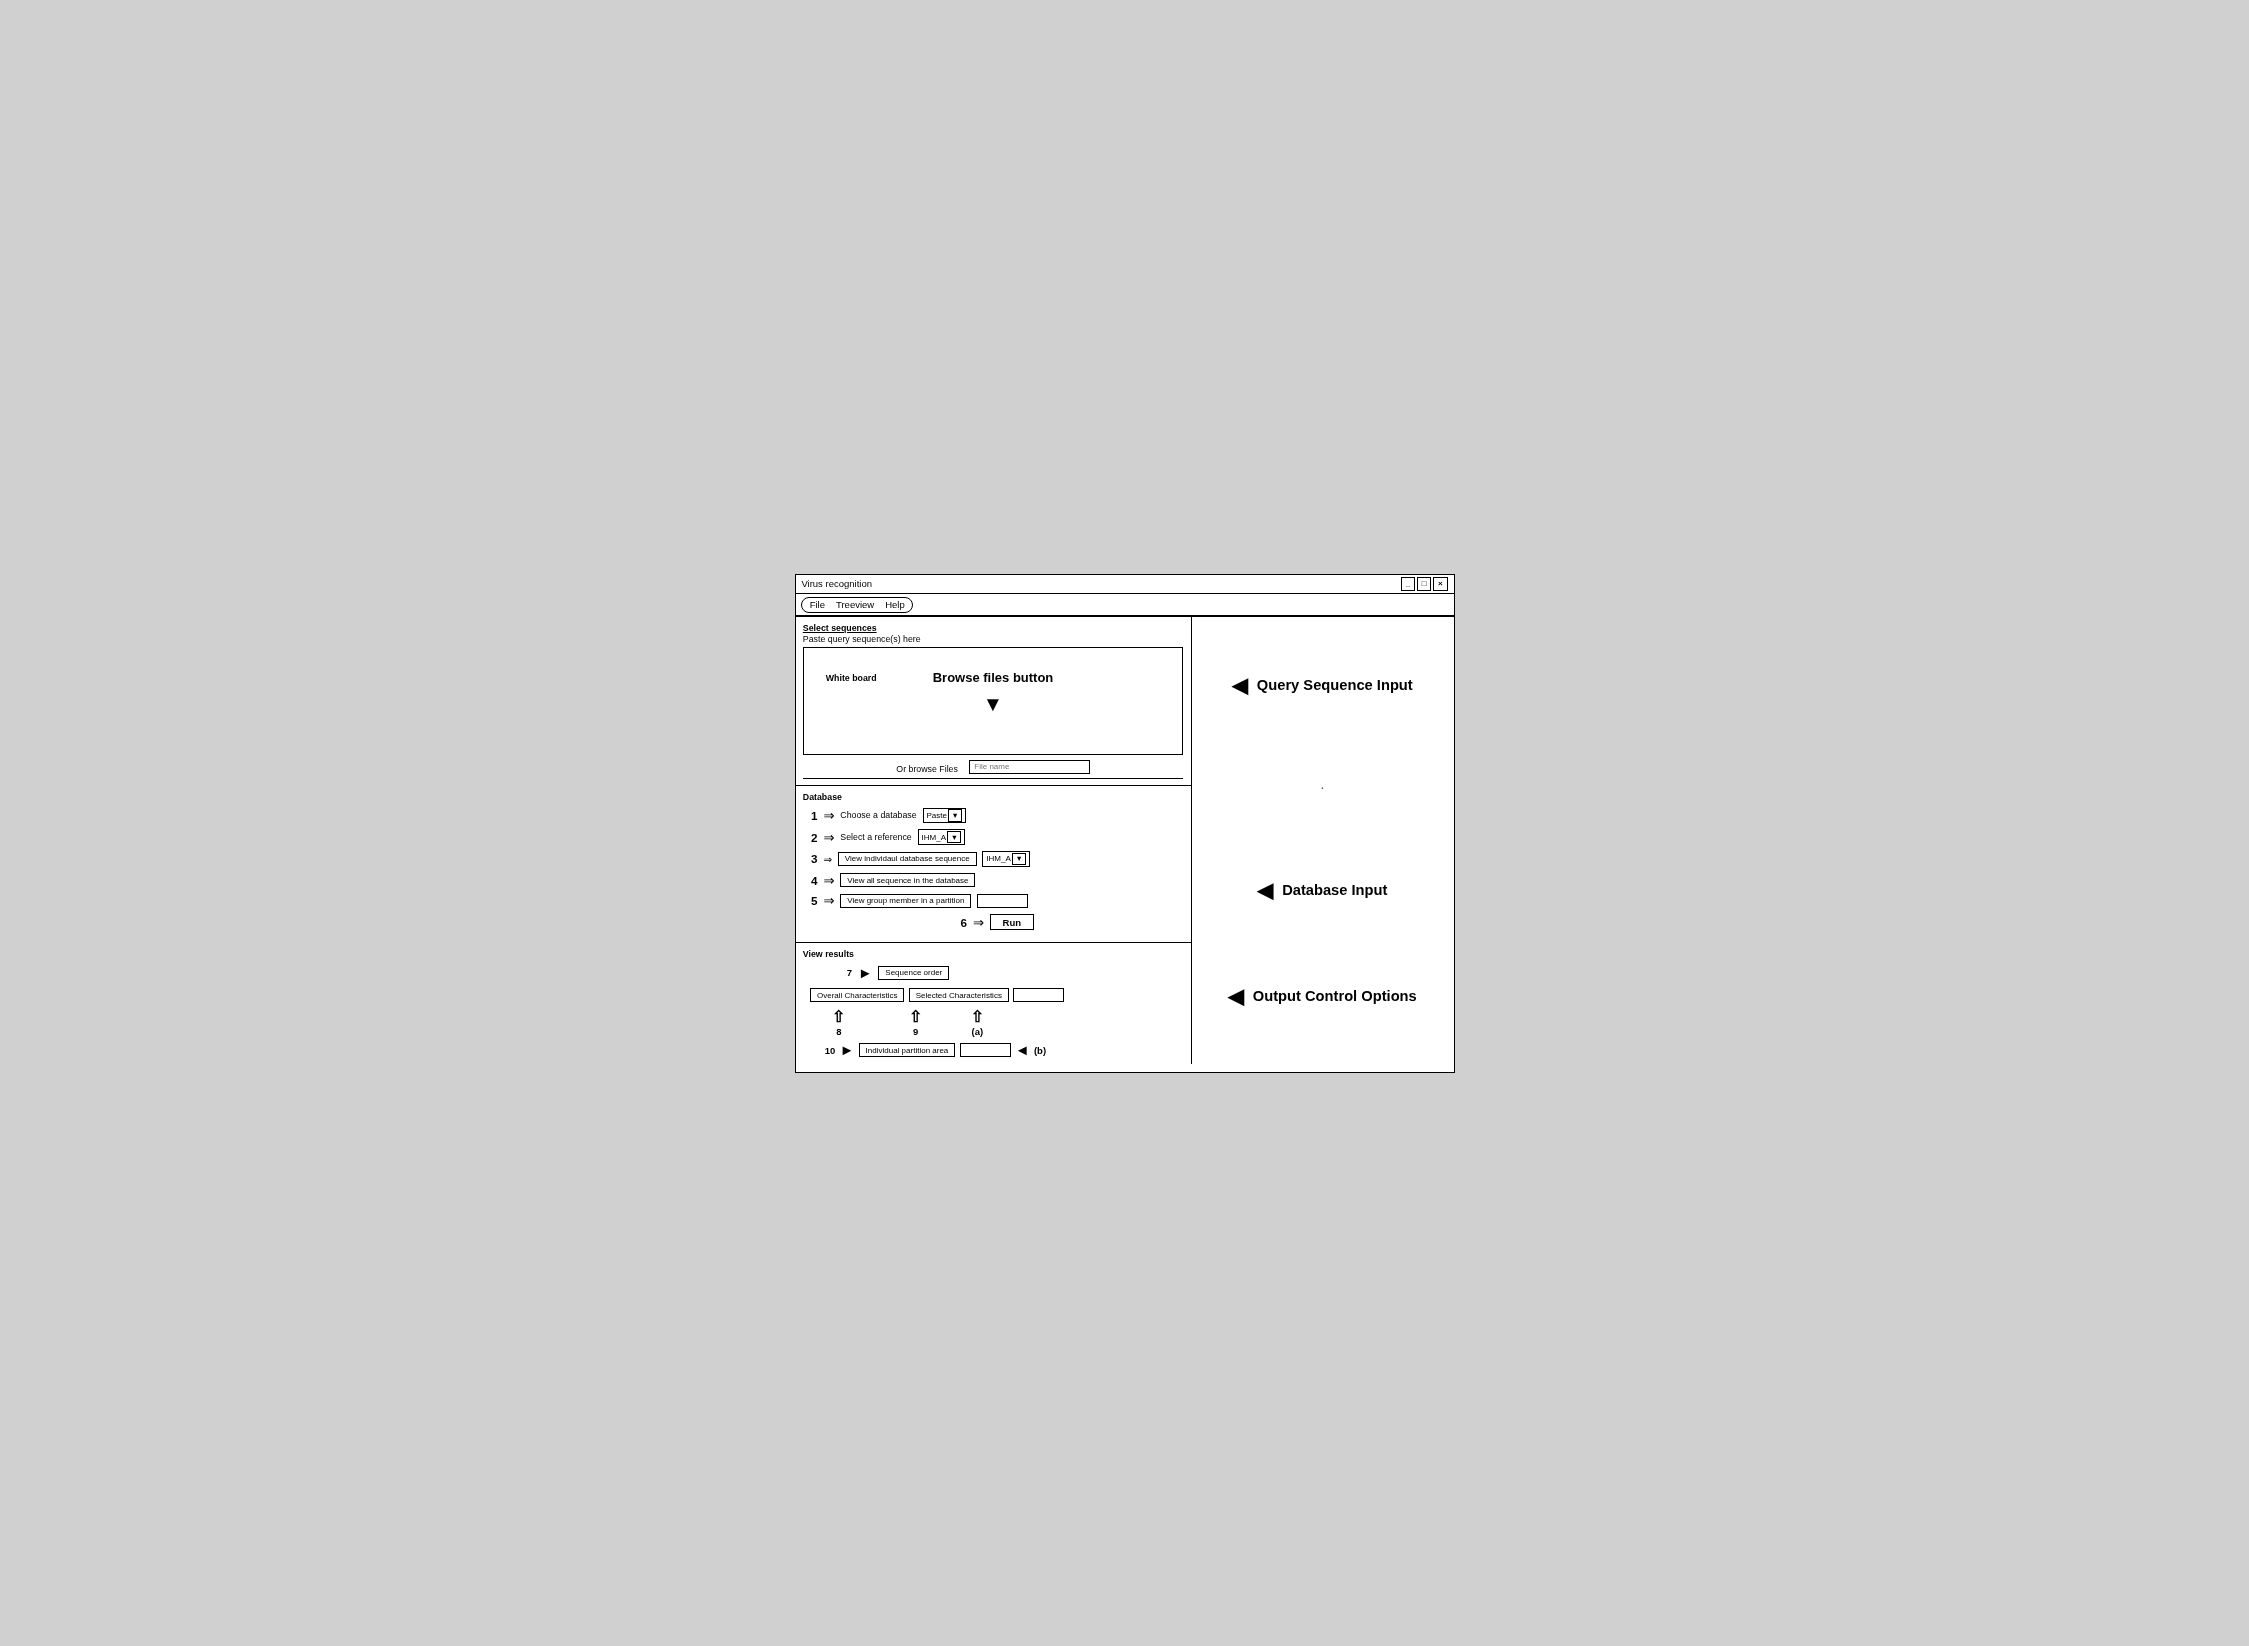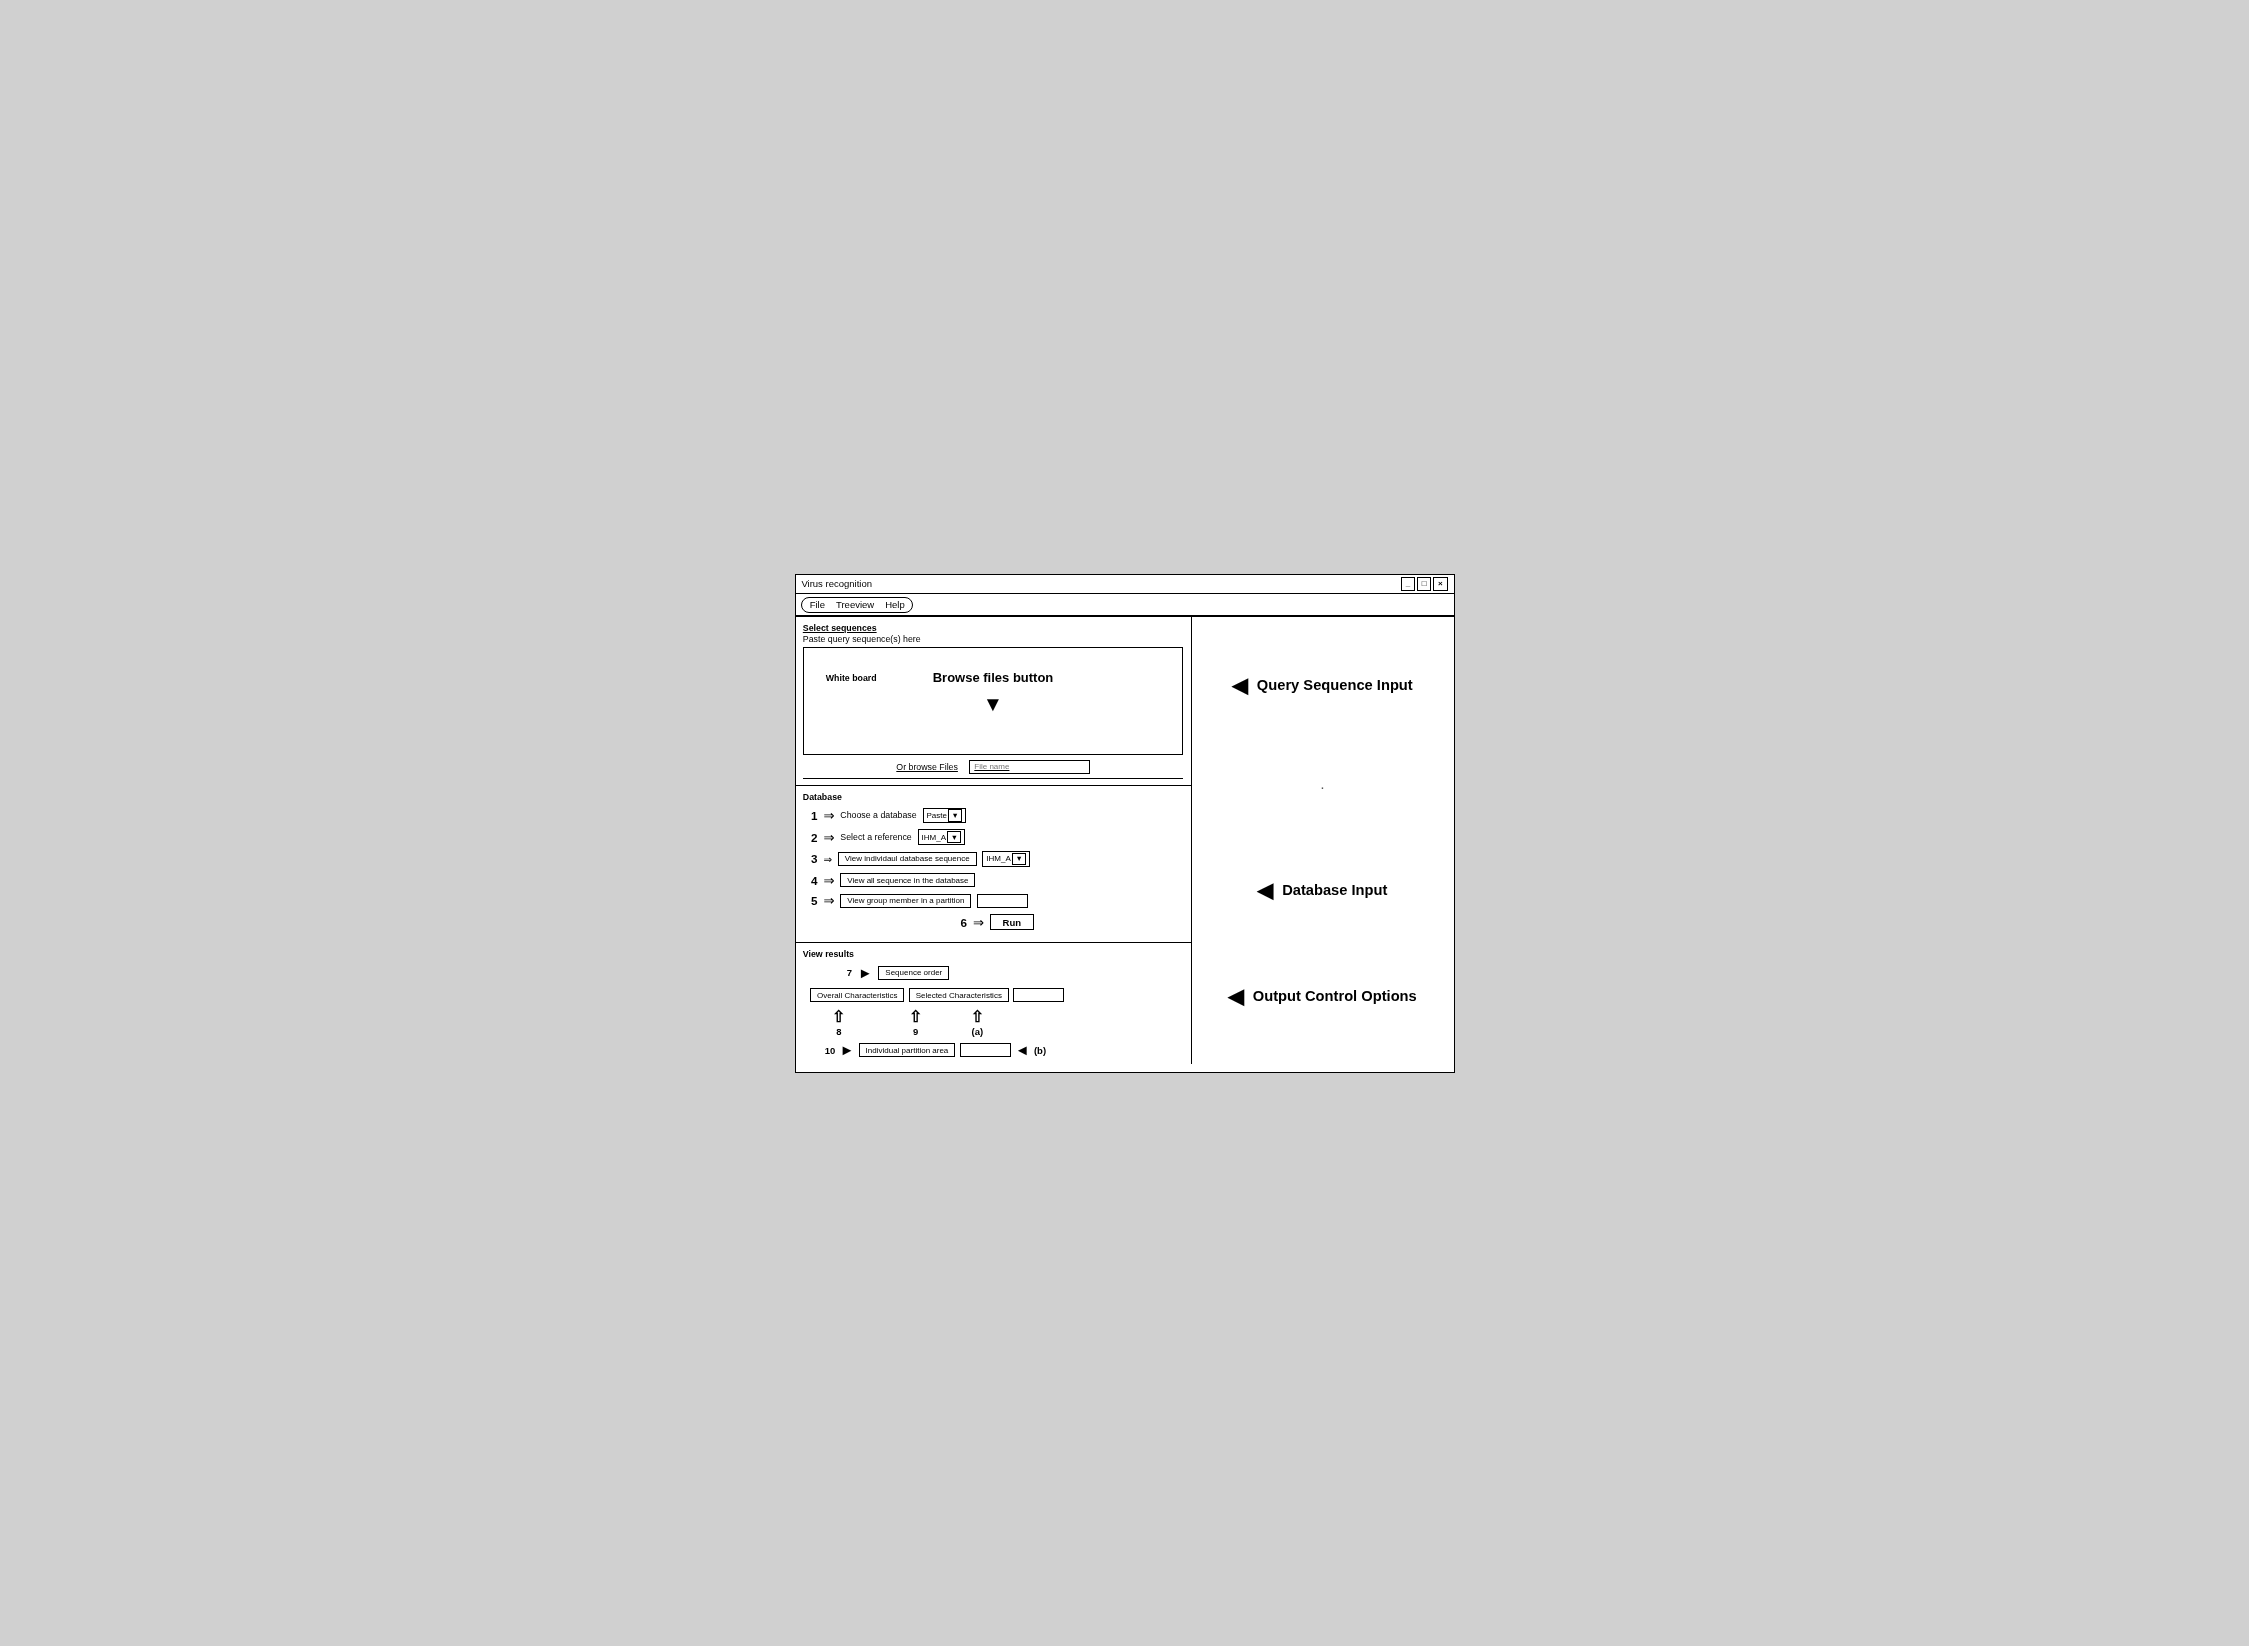--- a/index.html
+++ b/index.html
@@ -127,27 +127,26 @@
     .down-arrow {
       position: absolute;
       top: 44px;
       left: 50%;
       transform: translateX(-50%);
       font-size: 20.5px;
       font-weight: bold;
     }
     .browse-files-row {
       display: flex;
-      align-items: center;
+      align-items: flex-end;
       justify-content: center;
       gap: 11px;
       padding: 4.4px 0;
       font-size: 8.8px;
       border-bottom: 0.7px solid #000;
-      text-decoration: underline;
     }
     .file-name-input {
       border: 0.7px solid #000;
       padding: 1.5px 4.4px;
       font-size: 8px;
       min-width: 51px;
     }
     
     .database-section {
       border-bottom: 0.7px solid #000;

